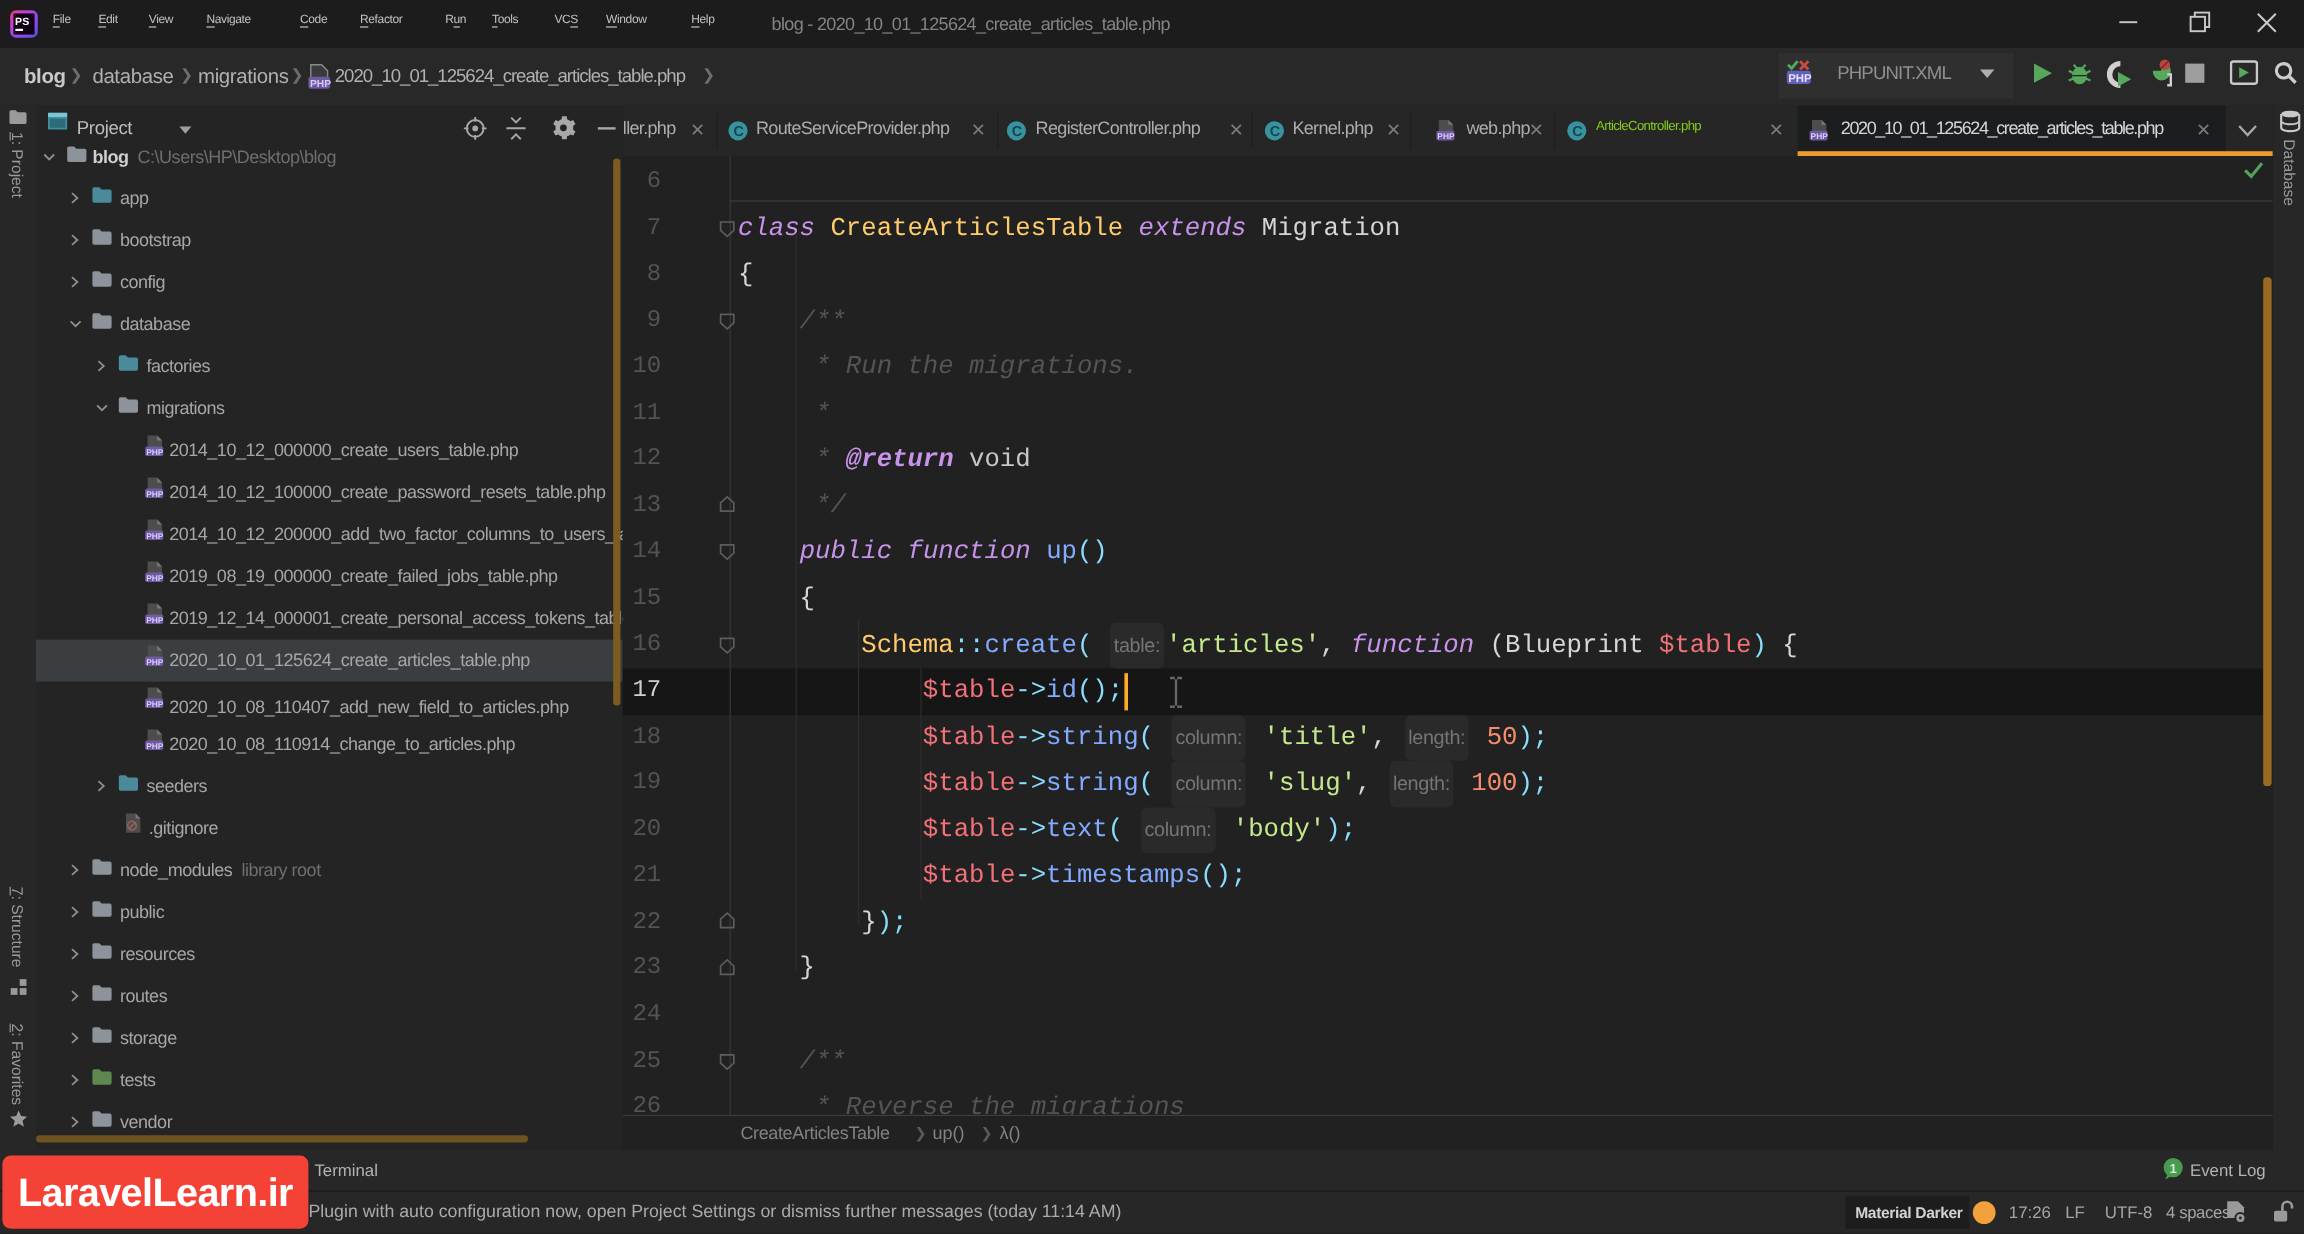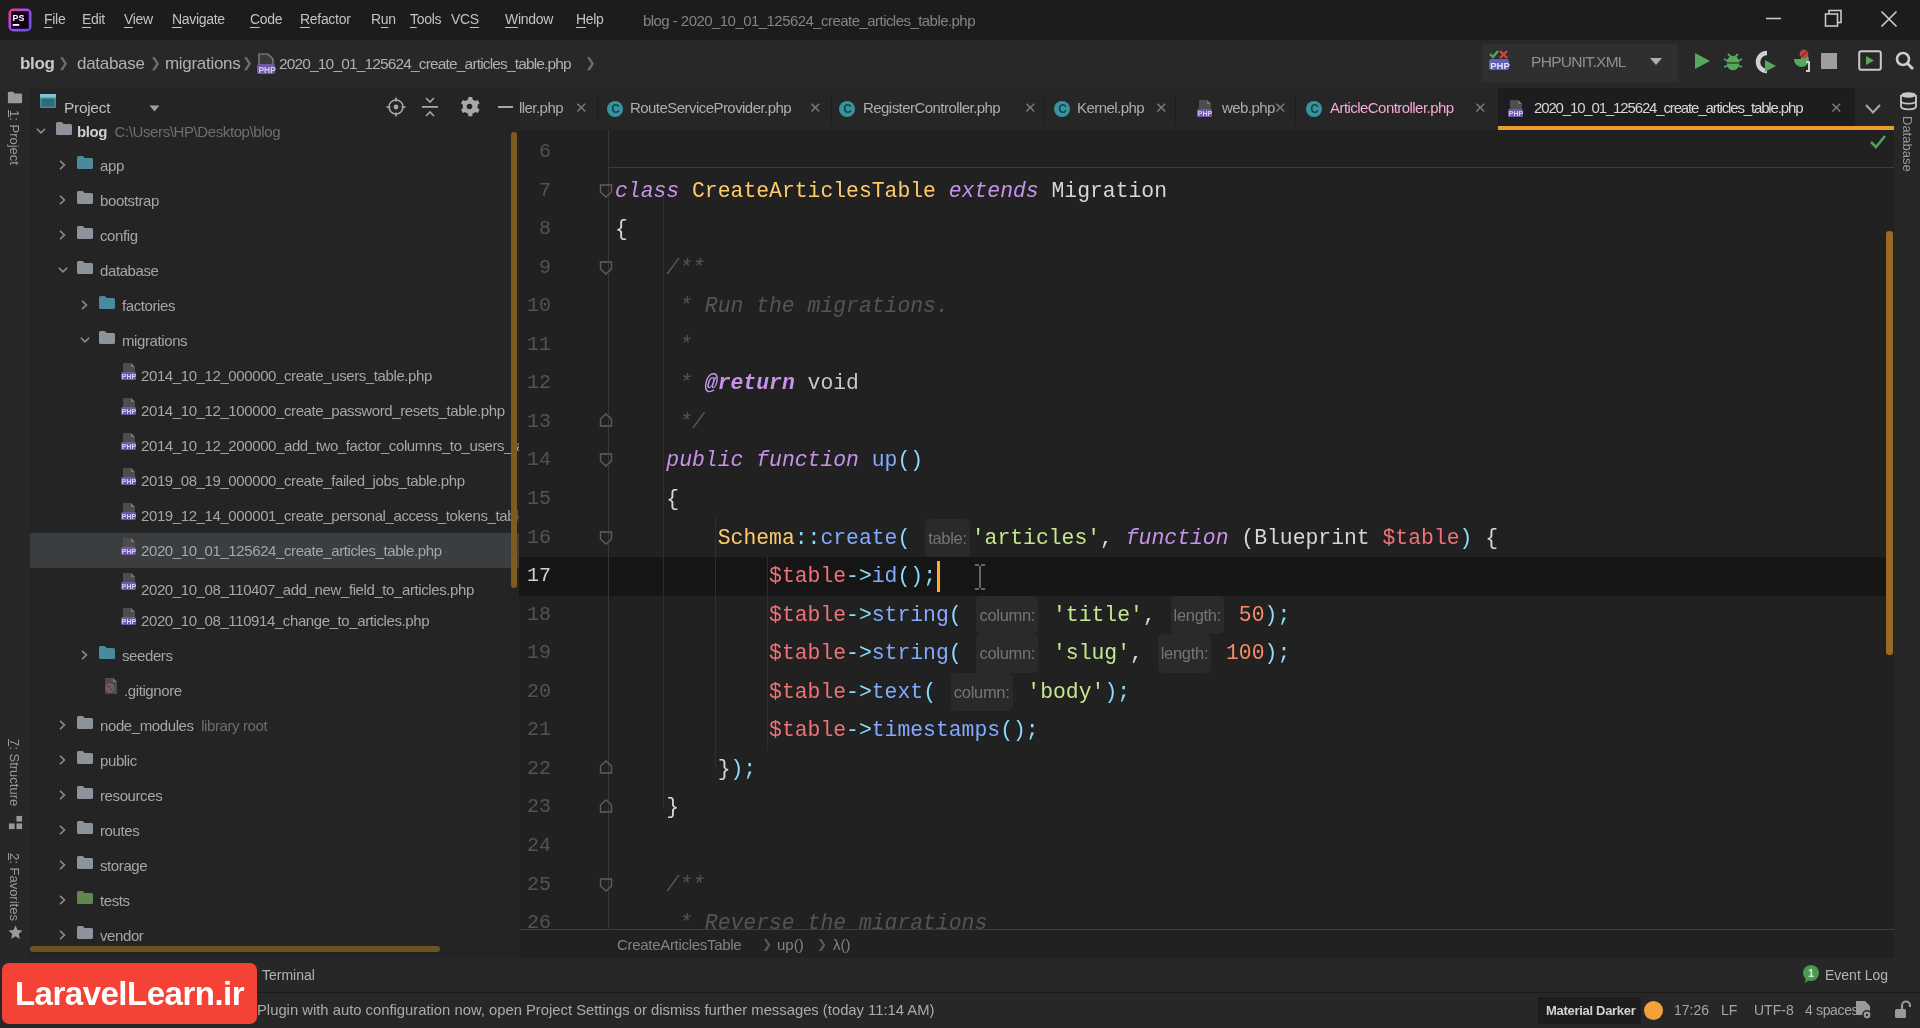--- a/index.html
+++ b/index.html
@@ -1,21 +1,21 @@
 <!DOCTYPE html>
 <html><head>
 <meta charset="utf-8">
 <style>
   * { margin:0; padding:0; box-sizing:border-box; }
   html,body { width:1920px; height:1028px; overflow:hidden; background:#212121; font-family:"Liberation Sans", sans-serif; }
   .abs { position:absolute; }
   #root { position:relative; width:1920px; height:1028px; background:#212121; }
   
   #titlebar { left:0; top:0; width:1920px; height:40px; background:#1c1c1c; }
-  .menuitem { position:absolute; top:11px; font-size:14px; color:#c2c2c2; letter-spacing:-0.3px; }
+  .menuitem { position:absolute; top:11px; font-size:10px; color:#c2c2c2; letter-spacing:-0.3px; }
   .menuitem u { text-decoration-thickness:1px; text-underline-offset:3px; }
   #wintitle { position:absolute; top:12px; left:643px; font-size:15px; color:#848484; letter-spacing:-0.55px; }
   
   #navbar { left:0; top:40px; width:1920px; height:48px; background:#282828; }
   .crumb { position:absolute; top:14px; font-size:17px; color:#b0b0b0; letter-spacing:-0.3px; }
   .crumbsep { position:absolute; top:16px; font-size:13px; color:#6d6d6d; }
   
   #lstripe { left:0; top:88px; width:30px; height:904px; background:#272727; }
   .vtext { position:absolute; writing-mode:vertical-rl; text-orientation:sideways; font-size:13px; color:#9a9a9a; left:7px; }
   
@@ -67,21 +67,21 @@
       <rect x="4.8" y="16" width="6.4" height="1.8" fill="#ffffff"></rect>
     </svg>
     <span class="menuitem" style="left:44px"><u>F</u>ile</span>
     <span class="menuitem" style="left:82px"><u>E</u>dit</span>
     <span class="menuitem" style="left:124px"><u>V</u>iew</span>
     <span class="menuitem" style="left:172px"><u>N</u>avigate</span>
     <span class="menuitem" style="left:250px"><u>C</u>ode</span>
     <span class="menuitem" style="left:300px"><u>R</u>efactor</span>
     <span class="menuitem" style="left:371px">R<u>u</u>n</span>
     <span class="menuitem" style="left:410px"><u>T</u>ools</span>
-    <span class="menuitem" style="left:451px">VC<u>S</u></span>
+    <span class="menuitem" style="left:462px">VC<u>S</u></span>
     <span class="menuitem" style="left:505px"><u>W</u>indow</span>
     <span class="menuitem" style="left:576px"><u>H</u>elp</span>
     <span id="wintitle">blog - 2020_10_01_125624_create_articles_table.php</span>
     <svg class="abs" style="left:1766px;top:17px" width="16" height="3" viewBox="0 0 16 3">
         <rect width="15" height="1.6" y="0.7" fill="#c8c8c8"></rect>
       </svg>
     <svg class="abs" style="left:1824px;top:9px" width="19" height="19" viewBox="0 0 19 19">
       <rect x="5" y="1.5" width="12" height="12" fill="none" stroke="#c8c8c8" stroke-width="1.6"></rect>
       <rect x="1.5" y="5" width="12" height="12" fill="#1c1c1c" stroke="#c8c8c8" stroke-width="1.6"></rect>
     </svg>
@@ -395,21 +395,21 @@
     <div class="tabsep" style="left:656px"></div>
     <svg class="abs" style="left:677px;top:11px" width="17" height="19" viewBox="0 0 17 19">
         <use href="#phpfile"></use>
       </svg>
     <span class="abs" style="left:703px;top:11px;font-size:15px;letter-spacing:-0.55px;color:#adadad">web.php</span>
     <span class="abs" style="left:755px;top:11px;font-size:15px;color:#7a7a7a">✕</span>
     <div class="tabsep" style="left:776px"></div>
     <svg class="abs" style="left:786px;top:12px" width="18" height="18" viewBox="0 0 18 18">
         <use href="#classicon"></use>
       </svg>
-    <span class="abs" style="left:811px;top:11px;font-size:15px;letter-spacing:-0.55px;color:#f9a8d4">ArticleController.php</span>
+    <span class="abs" style="left:811px;top:11px;font-size:11px;letter-spacing:-0.55px;color:#84cc16">ArticleController.php</span>
     <span class="abs" style="left:955px;top:11px;font-size:15px;color:#7a7a7a">✕</span>
     <svg class="abs" style="left:988px;top:11px" width="17" height="19" viewBox="0 0 17 19">
         <use href="#phpfile"></use>
       </svg>
     <span class="abs" style="left:1015px;top:11px;font-size:15px;letter-spacing:-1.15px;color:#d6d6d6">2020_10_01_125624_create_articles_table.php</span>
     <span class="abs" style="left:1311px;top:11px;font-size:15px;color:#7a7a7a">✕</span>
     <svg class="abs" style="left:1345px;top:15px" width="18" height="12" viewBox="0 0 18 12">
         <path d="M2 2 L9 9.5 L16 2" stroke="#a8a8a8" stroke-width="2" fill="none"></path>
       </svg>
   </div>

